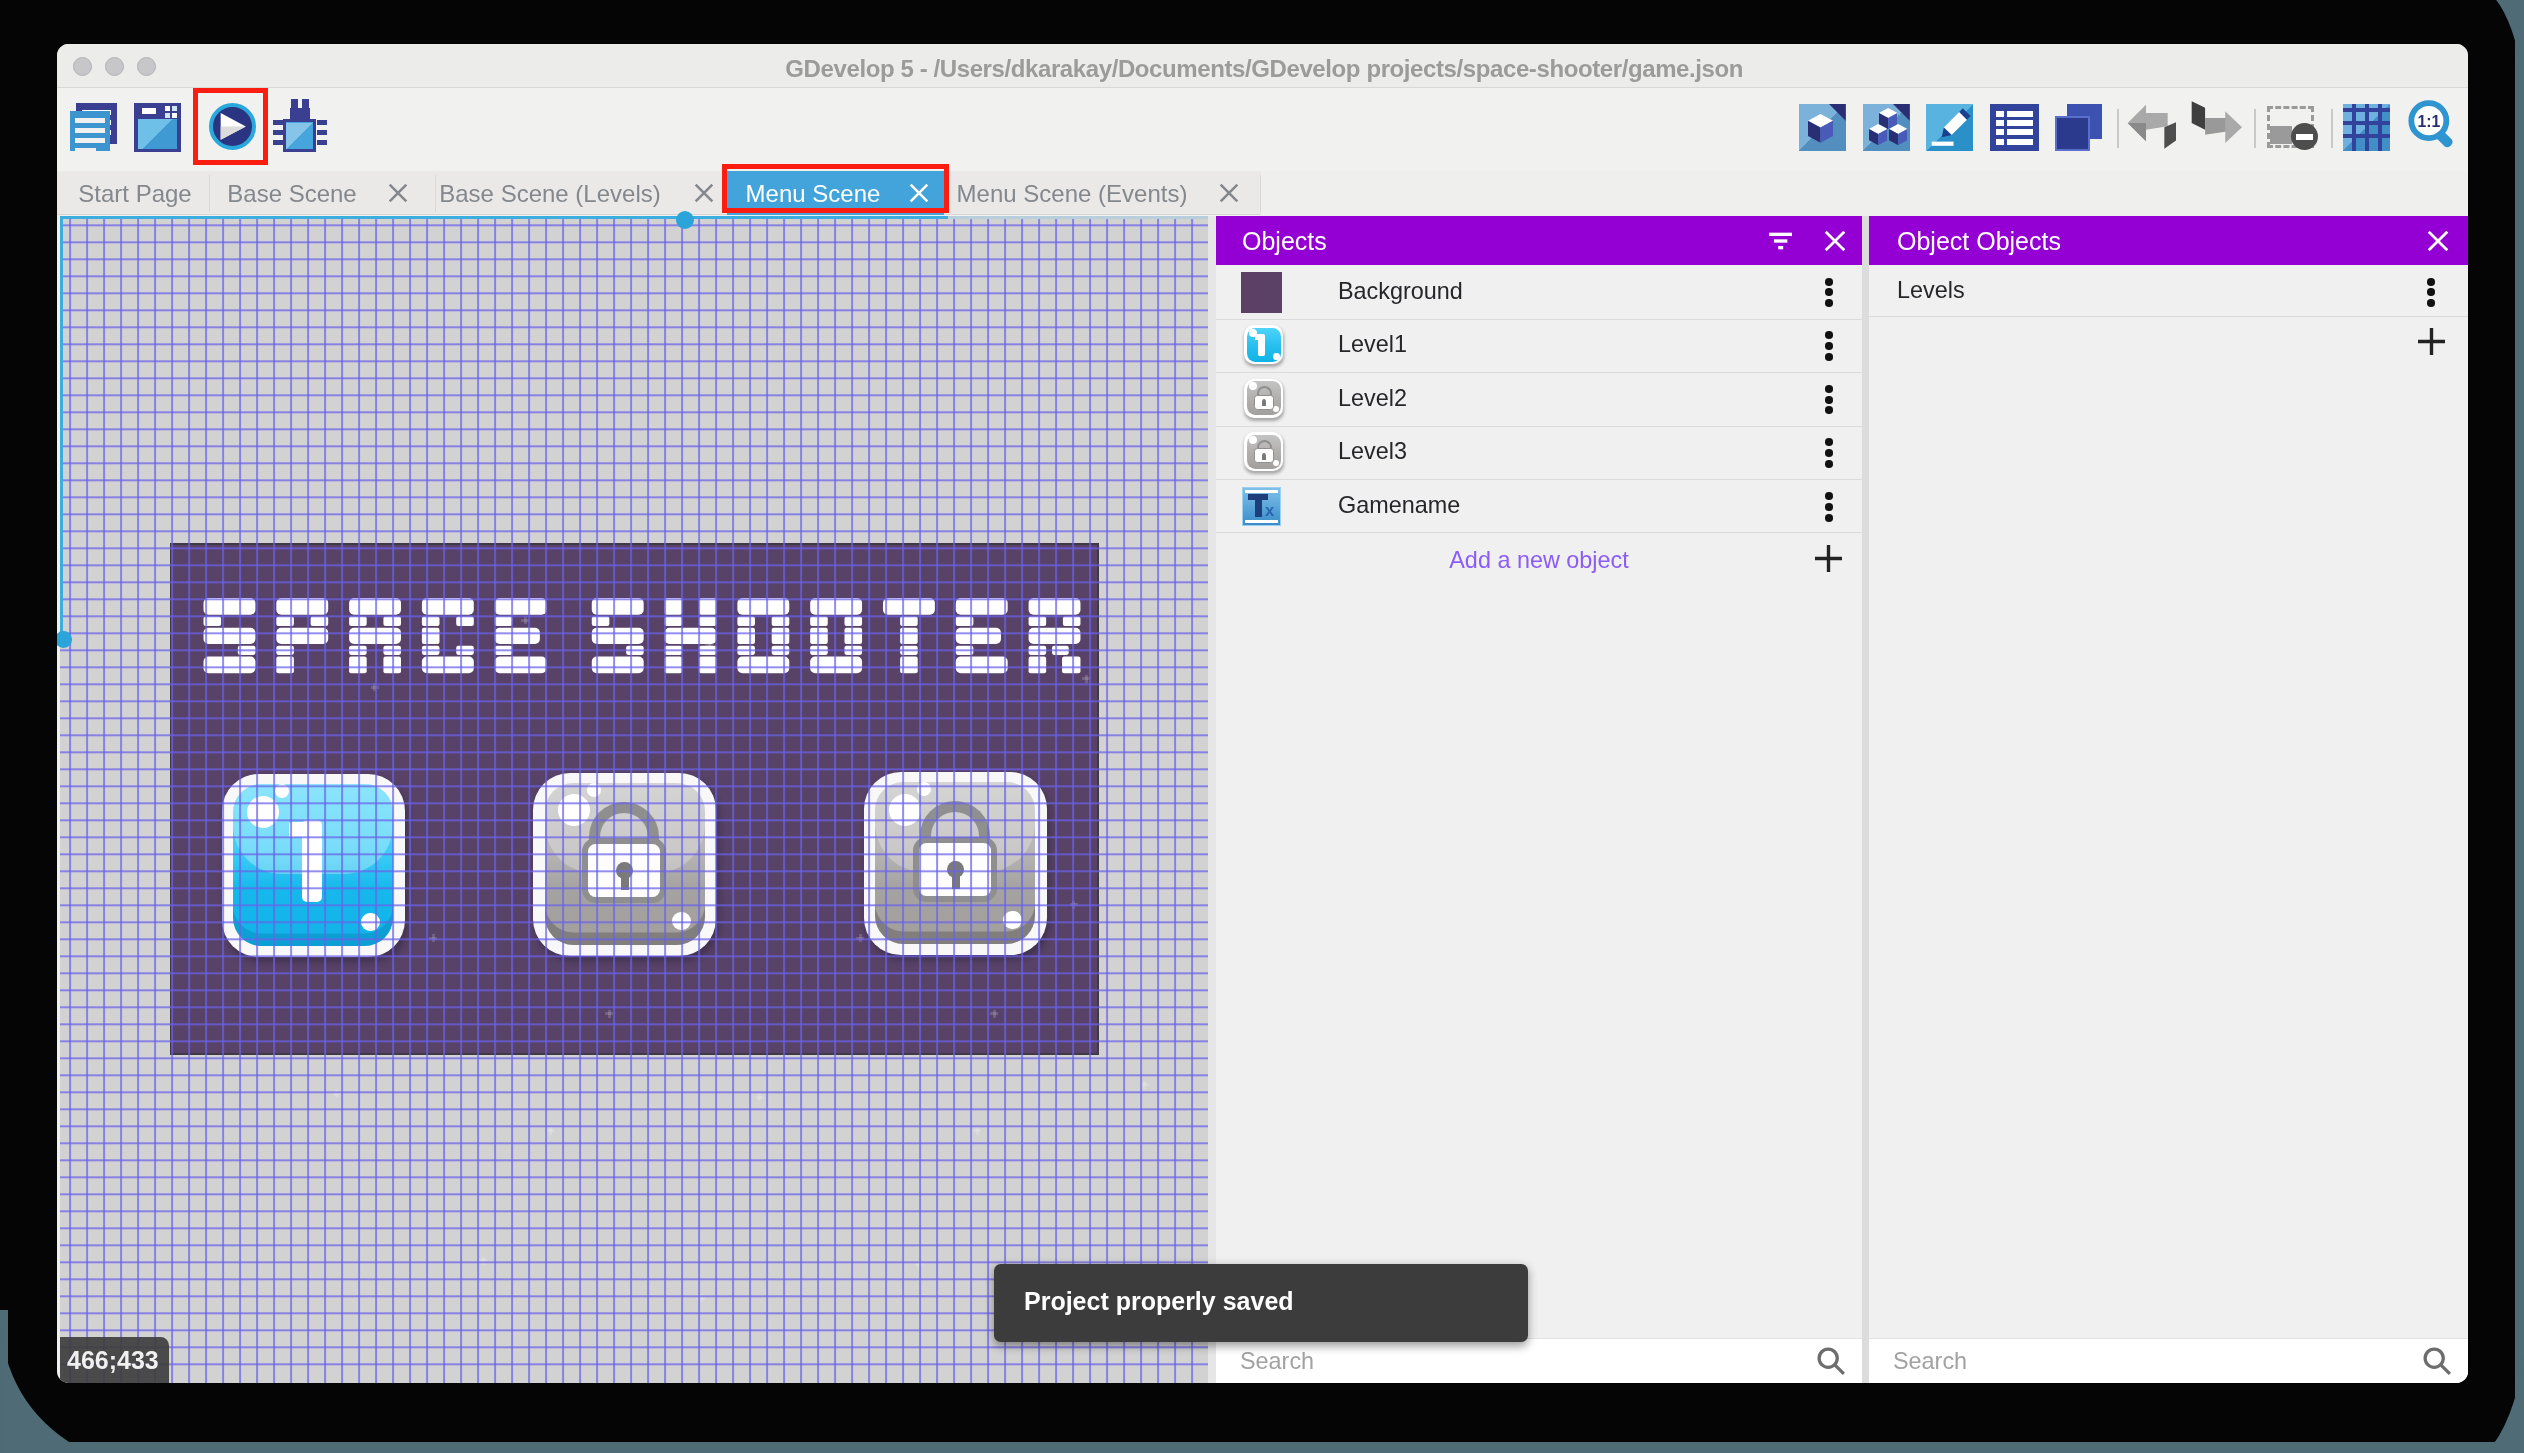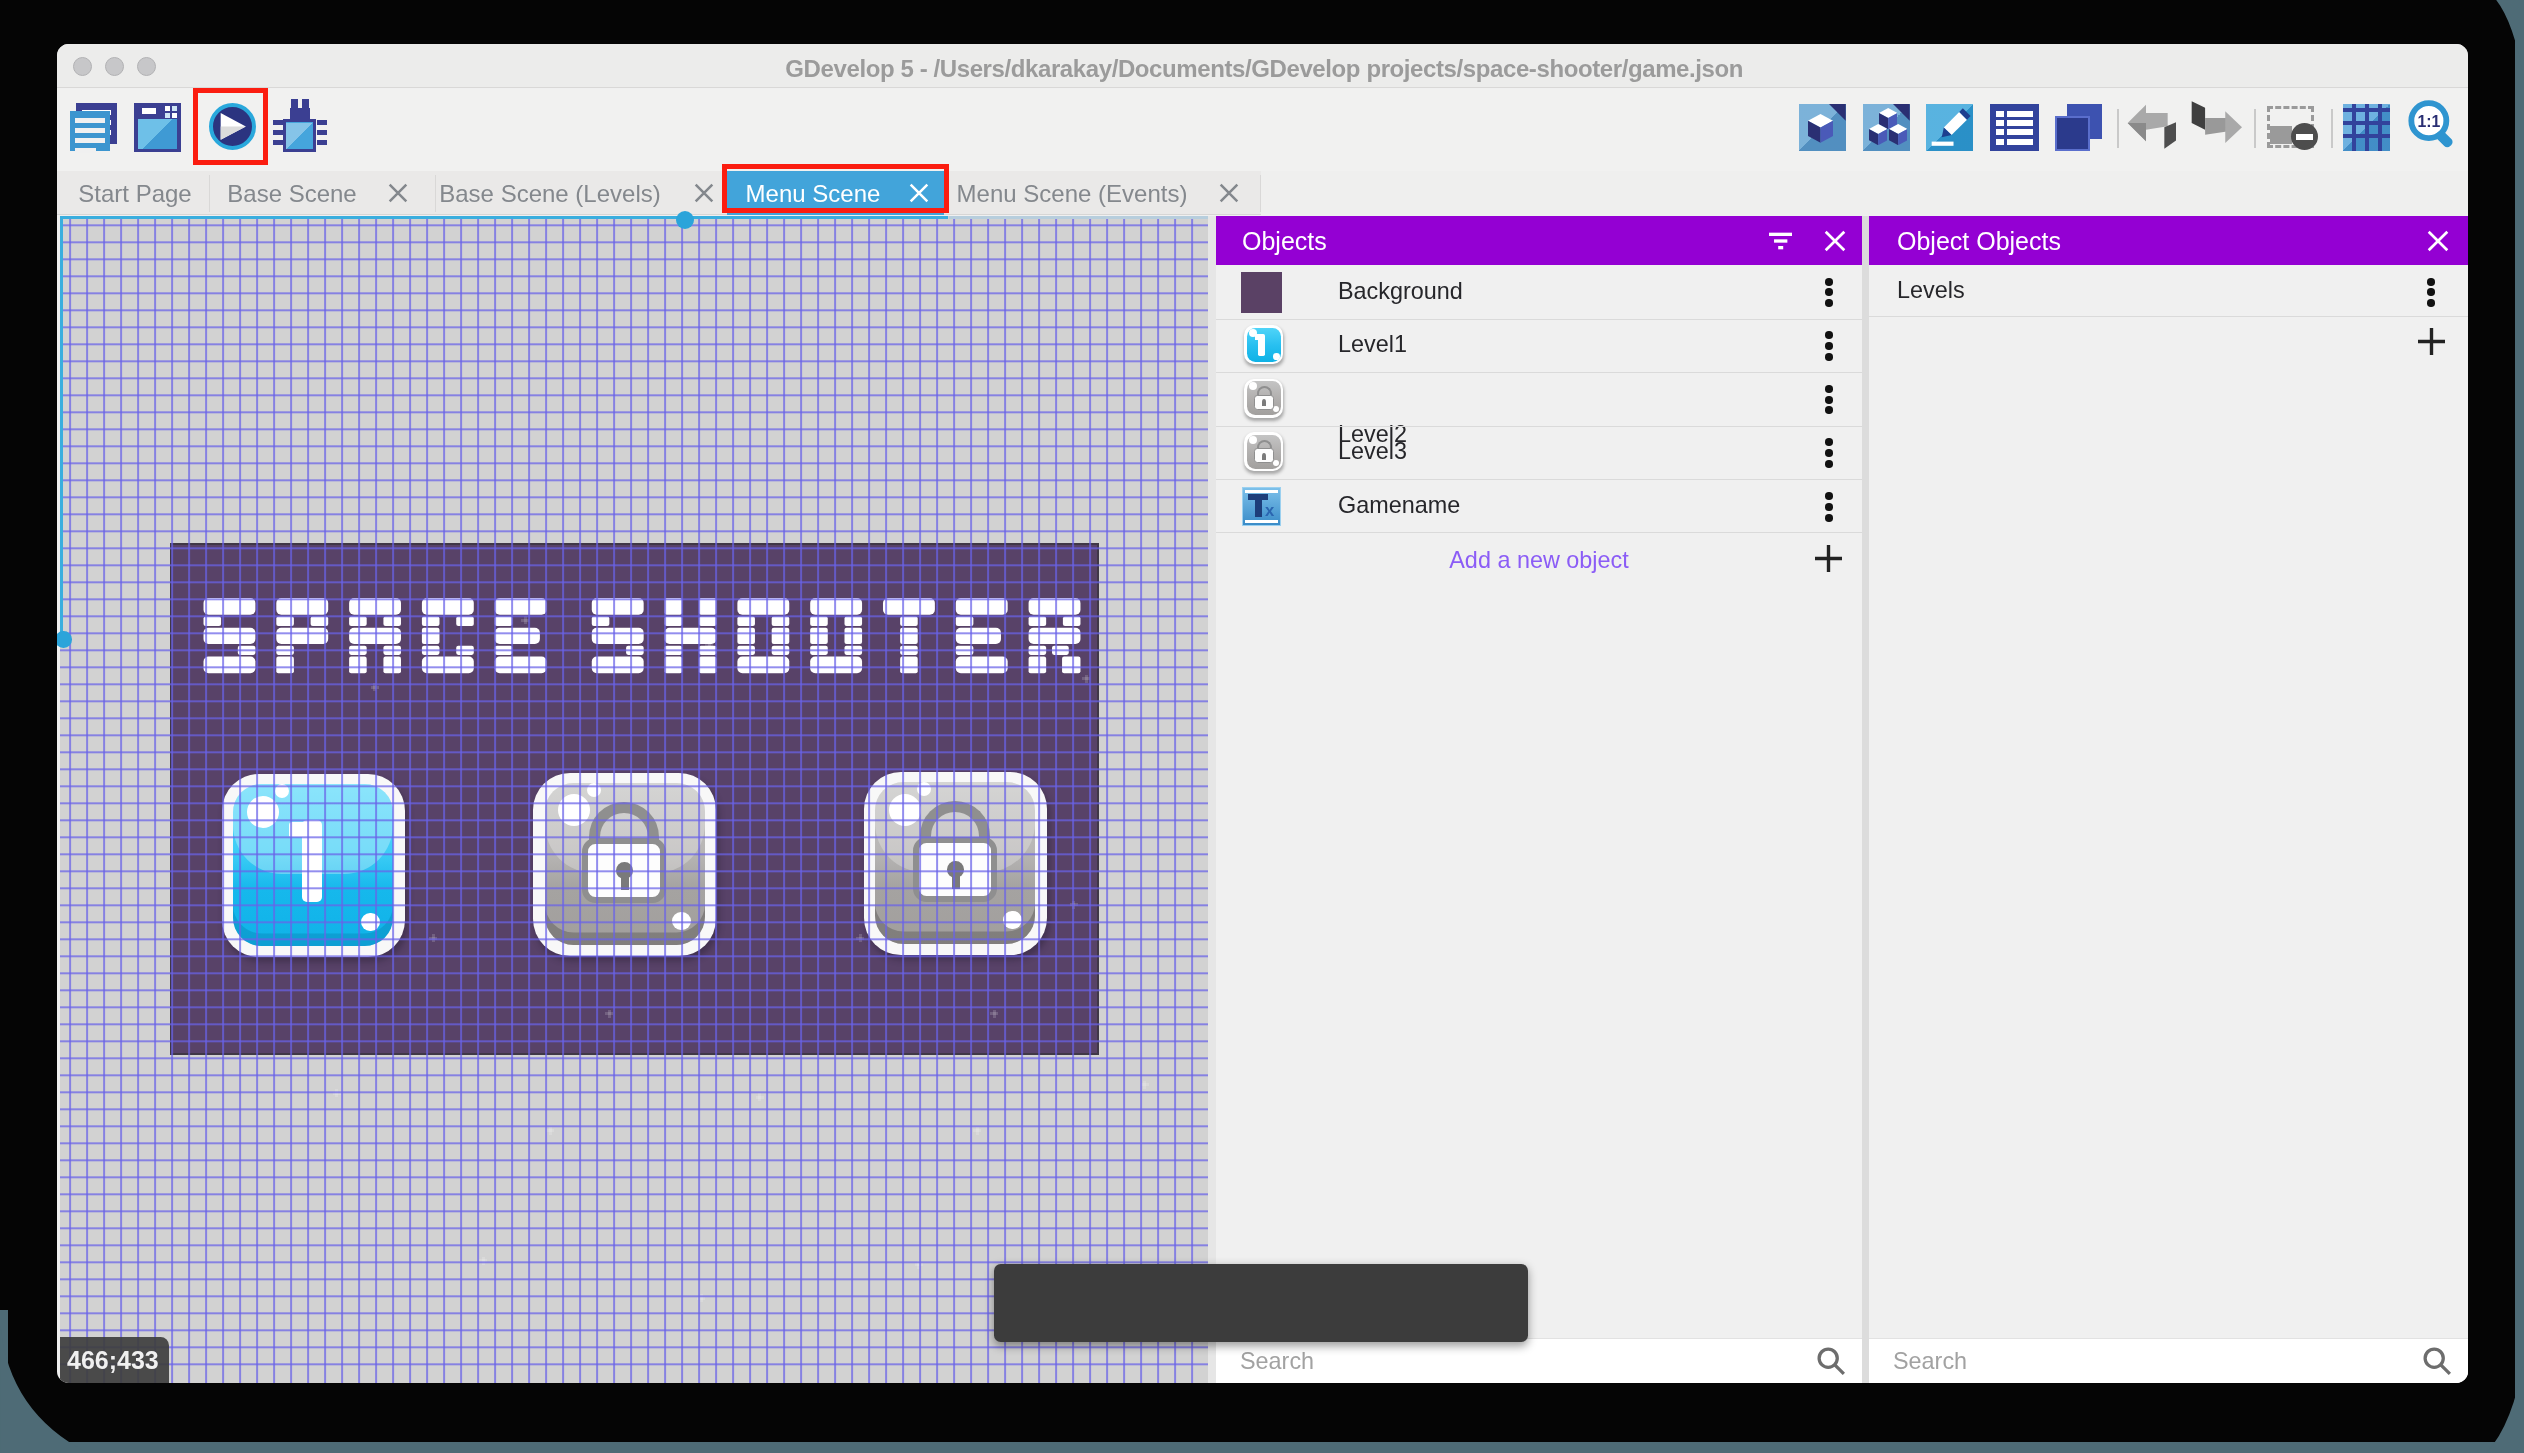--- a/index.html
+++ b/index.html
@@ -335,21 +335,21 @@
         <path d="M2 2 L24 24 M24 2 L2 24" stroke="#fff" stroke-width="3.2"></path>
       </svg>
 <div class="abs" style="left:1281px;top:234px;width:335px;height:28.5px;font-size:23.4px;color:#26262a;">Background</div>
 <div class="abs" style="left:1768px;top:234px;width:7.5px;height:7.5px;border-radius:50%;background:#111;"></div>
 <div class="abs" style="left:1768px;top:244px;width:7.5px;height:7.5px;border-radius:50%;background:#111;"></div>
 <div class="abs" style="left:1768px;top:255px;width:7.5px;height:7.5px;border-radius:50%;background:#111;"></div>
 <div class="abs" style="left:1281px;top:287px;width:335px;height:28.5px;font-size:23.4px;color:#26262a;">Level1</div>
 <div class="abs" style="left:1768px;top:287px;width:7.5px;height:7.5px;border-radius:50%;background:#111;"></div>
 <div class="abs" style="left:1768px;top:298px;width:7.5px;height:7.5px;border-radius:50%;background:#111;"></div>
 <div class="abs" style="left:1768px;top:309px;width:7.5px;height:7.5px;border-radius:50%;background:#111;"></div>
-<div class="abs" style="left:1281px;top:341px;width:335px;height:28.5px;font-size:23.4px;color:#26262a;margin-top:36px;">Level2</div>
+<div class="abs" style="left:1281px;top:341px;width:335px;height:28.5px;font-size:23.4px;color:#26262a;">Level2</div>
 <div class="abs" style="left:1768px;top:341px;width:7.5px;height:7.5px;border-radius:50%;background:#111;"></div>
 <div class="abs" style="left:1768px;top:352px;width:7.5px;height:7.5px;border-radius:50%;background:#111;"></div>
 <div class="abs" style="left:1768px;top:362px;width:7.5px;height:7.5px;border-radius:50%;background:#111;"></div>
 <div class="abs" style="left:1281px;top:394px;width:335px;height:28.5px;font-size:23.4px;color:#26262a;">Level3</div>
 <div class="abs" style="left:1768px;top:394px;width:7.5px;height:7.5px;border-radius:50%;background:#111;"></div>
 <div class="abs" style="left:1768px;top:405px;width:7.5px;height:7.5px;border-radius:50%;background:#111;"></div>
 <div class="abs" style="left:1768px;top:416px;width:7.5px;height:7.5px;border-radius:50%;background:#111;"></div>
 <div class="abs" style="left:1281px;top:448px;width:335px;height:28.5px;font-size:23.4px;color:#26262a;">Gamename</div>
 <div class="abs" style="left:1768px;top:448px;width:7.5px;height:7.5px;border-radius:50%;background:#111;"></div>
 <div class="abs" style="left:1768px;top:459px;width:7.5px;height:7.5px;border-radius:50%;background:#111;"></div>
@@ -410,14 +410,15 @@
 <svg class="abs" style="left:2361px;top:284px;" width="27" height="27" viewBox="0 0 32 32">
         <path d="M16 0 V32 M0 16 H32" stroke="#222" stroke-width="4"></path>
       </svg>
 <div class="abs" style="left:1812px;top:1294px;width:599px;height:45px;background:#fff;border-top:0.8px solid #e2e2e2;border-radius:0 0 11.7px 0;"></div>
 <div class="abs" style="left:1836px;top:1304px;width:167px;height:27px;font-size:23.4px;color:#a2a2a2;">Search</div>
 <svg class="abs" style="left:2364px;top:1301px;" width="33" height="33" viewBox="0 0 40 40">
         <circle cx="16" cy="16" r="11" fill="none" stroke="#6d6d6d" stroke-width="4"></circle>
         <line x1="24" y1="24" x2="35" y2="35" stroke="#6d6d6d" stroke-width="4"></line>
       </svg>
 <div class="abs" style="left:937px;top:1220px;width:534px;height:78px;background:#3c3c3c;border-radius:6.7px;box-shadow:0 3.3px 10px rgba(0,0,0,0.4);z-index:70;"></div>
+<div class="abs" style="left:967px;top:1243px;width:469px;height:33px;font-size:25px;font-weight:600;color:#fff;z-index:71;">Project properly saved</div>
 </div>
   </div>
 
 </body></html>

